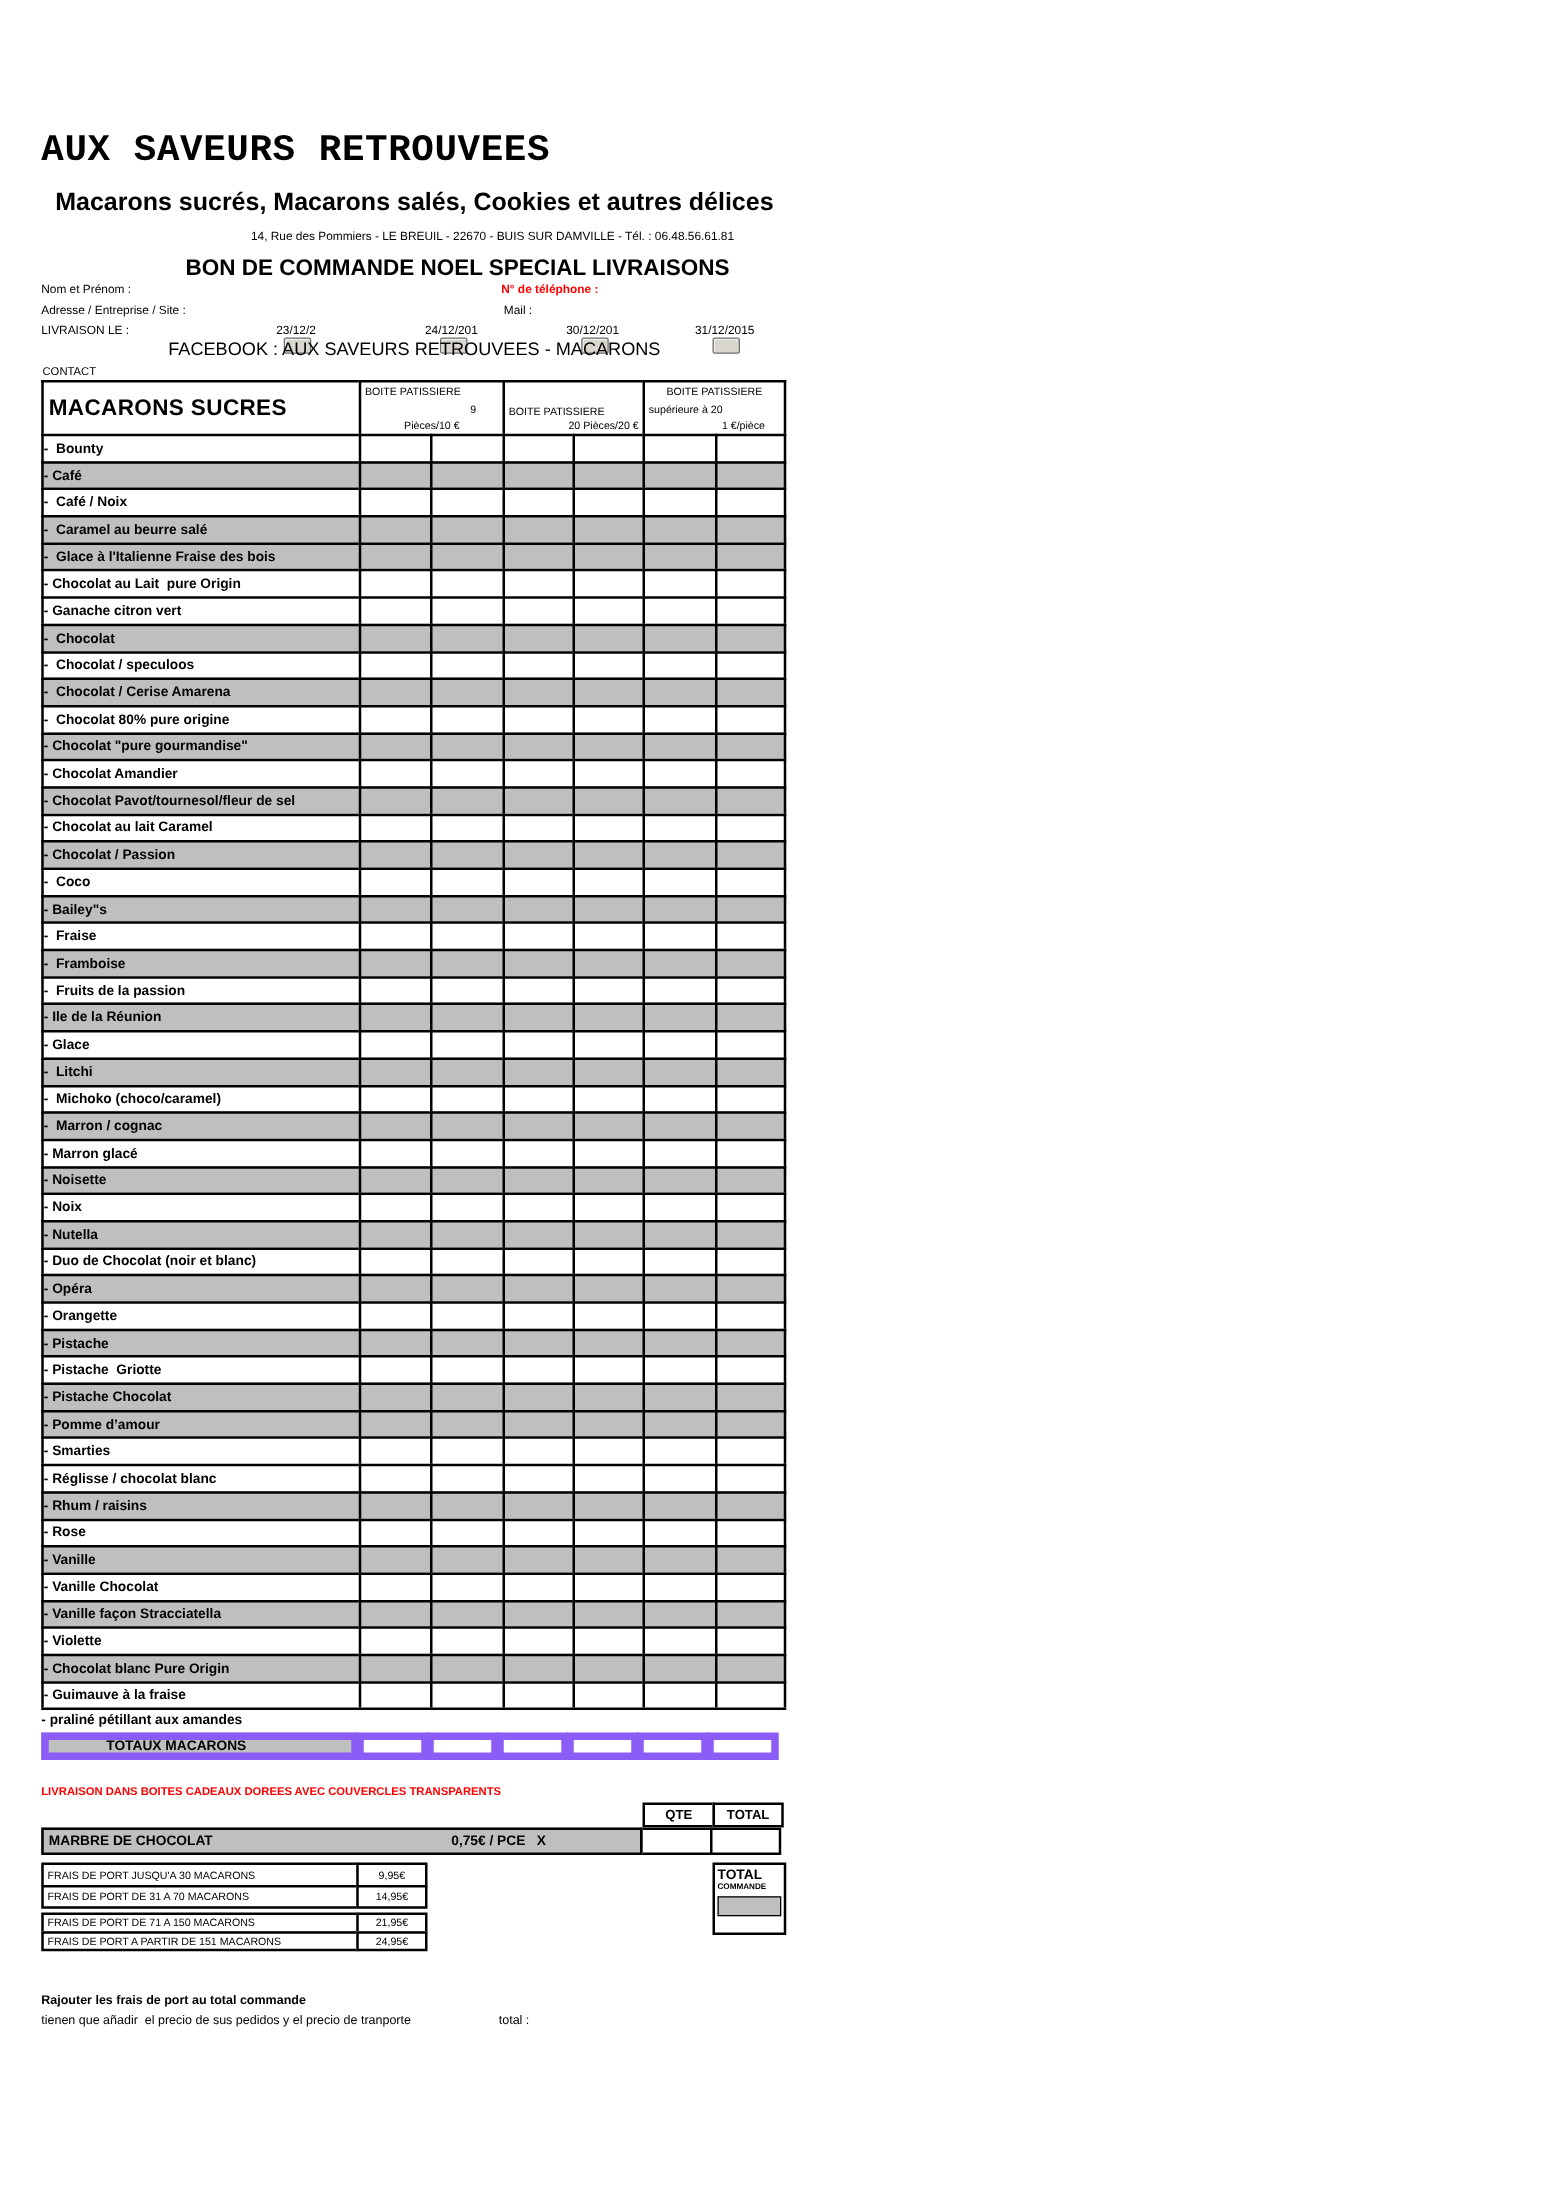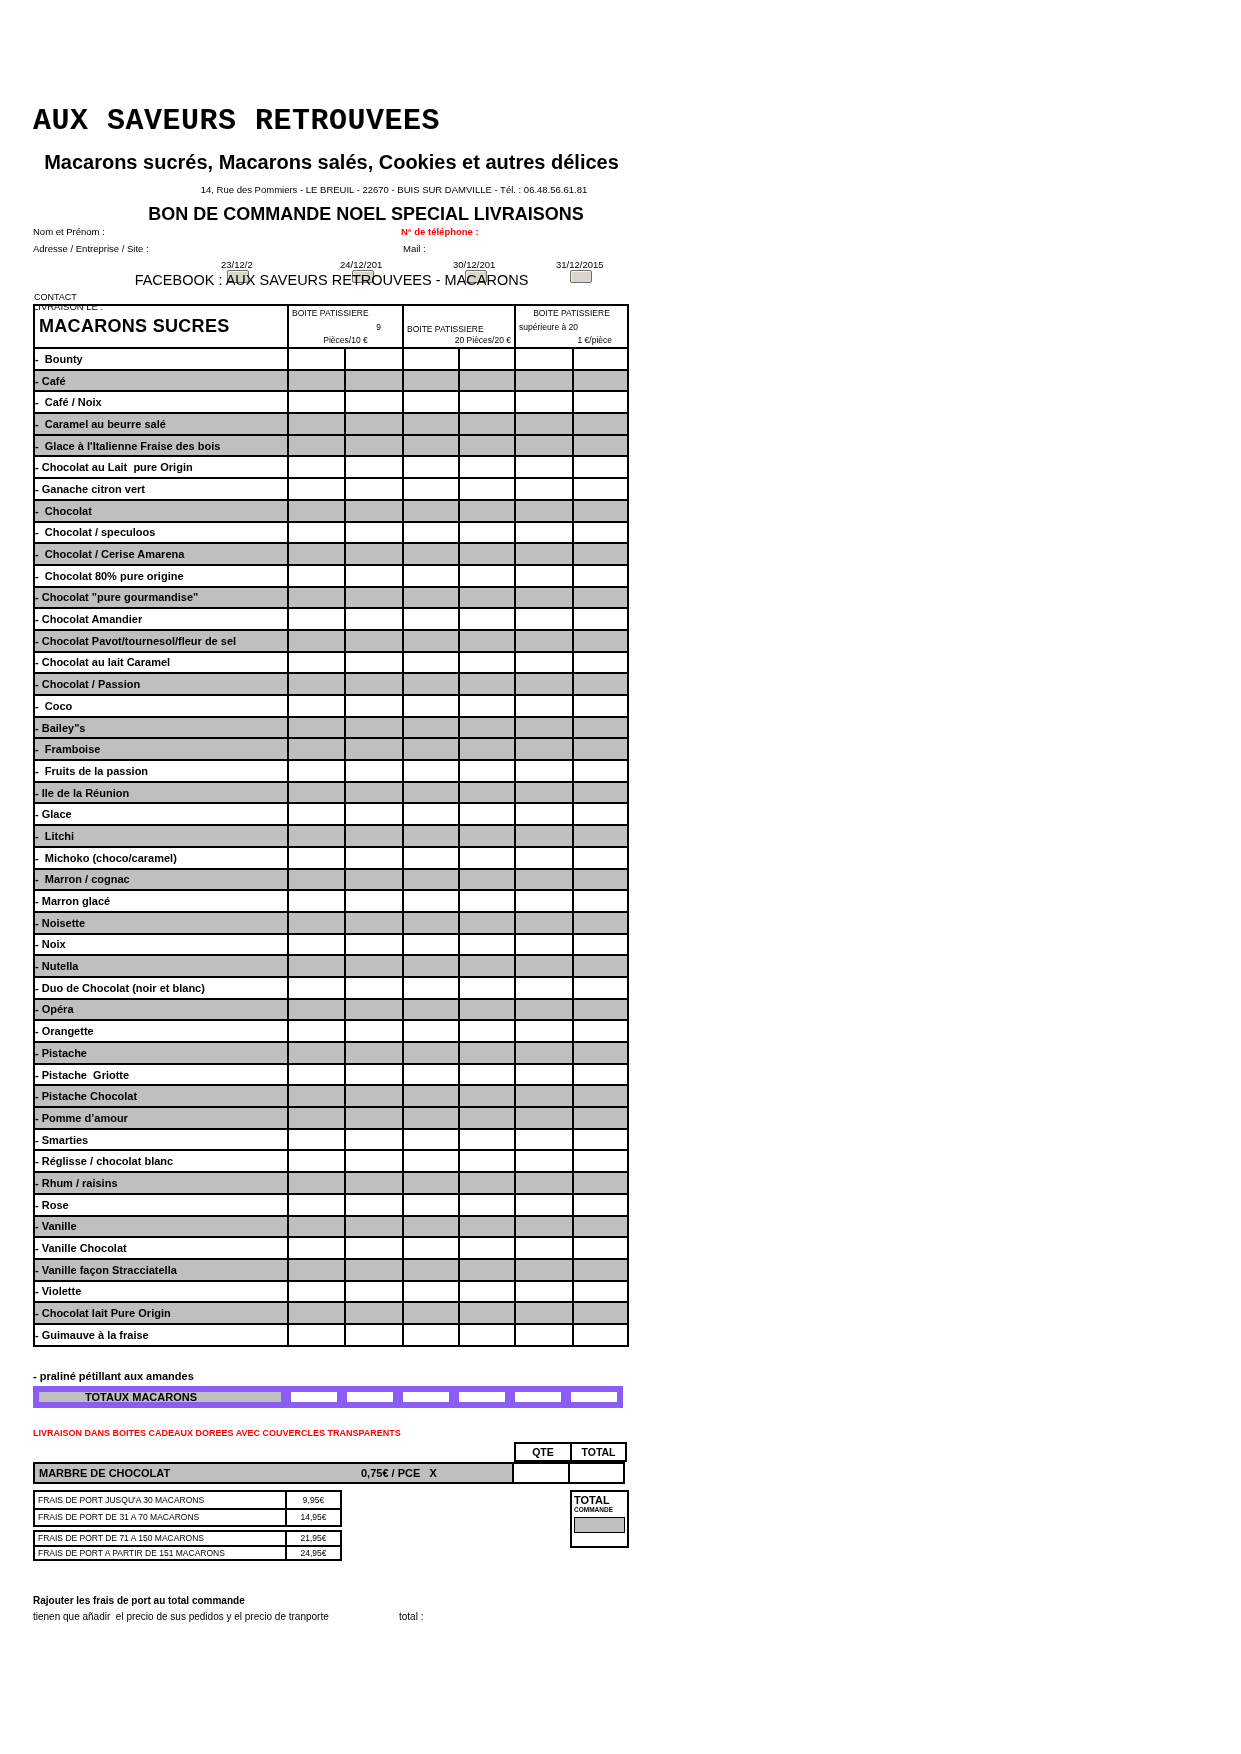--- a/index.html
+++ b/index.html
@@ -100,21 +100,21 @@
 
   <div class="abs title">AUX SAVEURS RETROUVEES</div>
   <div class="abs subtitle">Macarons sucrés, Macarons salés, Cookies et autres délices</div>
   <div class="abs addr">14, Rue des Pommiers - LE BREUIL - 22670 - BUIS SUR DAMVILLE - Tél. : 06.48.56.61.81</div>
   <div class="abs ordertitle">BON DE COMMANDE NOEL SPECIAL  LIVRAISONS</div>
 
   <div class="abs lbl" style="left:33px;  top:226px;">Nom et Prénom :</div>
   <div class="abs lbl red" style="left:401px; top:226px;">N° de téléphone :</div>
   <div class="abs lbl" style="left:33px;  top:243px;">Adresse / Entreprise / Site :</div>
   <div class="abs lbl" style="left:403px; top:243px;">Mail :</div>
-  <div class="abs lbl" style="left:33px;  top:259px;margin-top:42px;">LIVRAISON LE :</div>
+  <div class="abs lbl" style="left:33px;  top:259px;">LIVRAISON LE :</div>
 
   <div id="dates-container">
       <span class="dategroup" style="left: 221px;">
         <span class="datetext">23/12/2</span>
         <span class="datebox"></span>
       </span>
       <span class="dategroup" style="left: 340px;">
         <span class="datetext">24/12/201</span>
         <span class="datebox"></span>
       </span>
@@ -305,20 +305,29 @@
         </div>
         <div class="mrow gray">
           <div class="w-name namecell">- Bailey"s</div>
           <div class="w-c1 qcell"></div>
           <div class="w-c2 qcell"></div>
           <div class="w-c3 qcell"></div>
           <div class="w-c4 qcell"></div>
           <div class="w-c5 qcell"></div>
           <div class="w-c6 qcell"></div>
         </div>
+        <div class="mrow">
+          <div class="w-name namecell">-  Fraise</div>
+          <div class="w-c1 qcell"></div>
+          <div class="w-c2 qcell"></div>
+          <div class="w-c3 qcell"></div>
+          <div class="w-c4 qcell"></div>
+          <div class="w-c5 qcell"></div>
+          <div class="w-c6 qcell"></div>
+        </div>
         <div class="mrow gray">
           <div class="w-name namecell">-  Framboise</div>
           <div class="w-c1 qcell"></div>
           <div class="w-c2 qcell"></div>
           <div class="w-c3 qcell"></div>
           <div class="w-c4 qcell"></div>
           <div class="w-c5 qcell"></div>
           <div class="w-c6 qcell"></div>
         </div>
         <div class="mrow">
@@ -540,21 +549,21 @@
         <div class="mrow">
           <div class="w-name namecell">- Violette</div>
           <div class="w-c1 qcell"></div>
           <div class="w-c2 qcell"></div>
           <div class="w-c3 qcell"></div>
           <div class="w-c4 qcell"></div>
           <div class="w-c5 qcell"></div>
           <div class="w-c6 qcell"></div>
         </div>
         <div class="mrow gray">
-          <div class="w-name namecell">- Chocolat lait Pure Origin</div>
+          <div class="w-name namecell">- Chocolat blanc Pure Origin</div>
           <div class="w-c1 qcell"></div>
           <div class="w-c2 qcell"></div>
           <div class="w-c3 qcell"></div>
           <div class="w-c4 qcell"></div>
           <div class="w-c5 qcell"></div>
           <div class="w-c6 qcell"></div>
         </div>
         <div class="mrow">
           <div class="w-name namecell">- Guimauve à la fraise</div>
           <div class="w-c1 qcell"></div>

